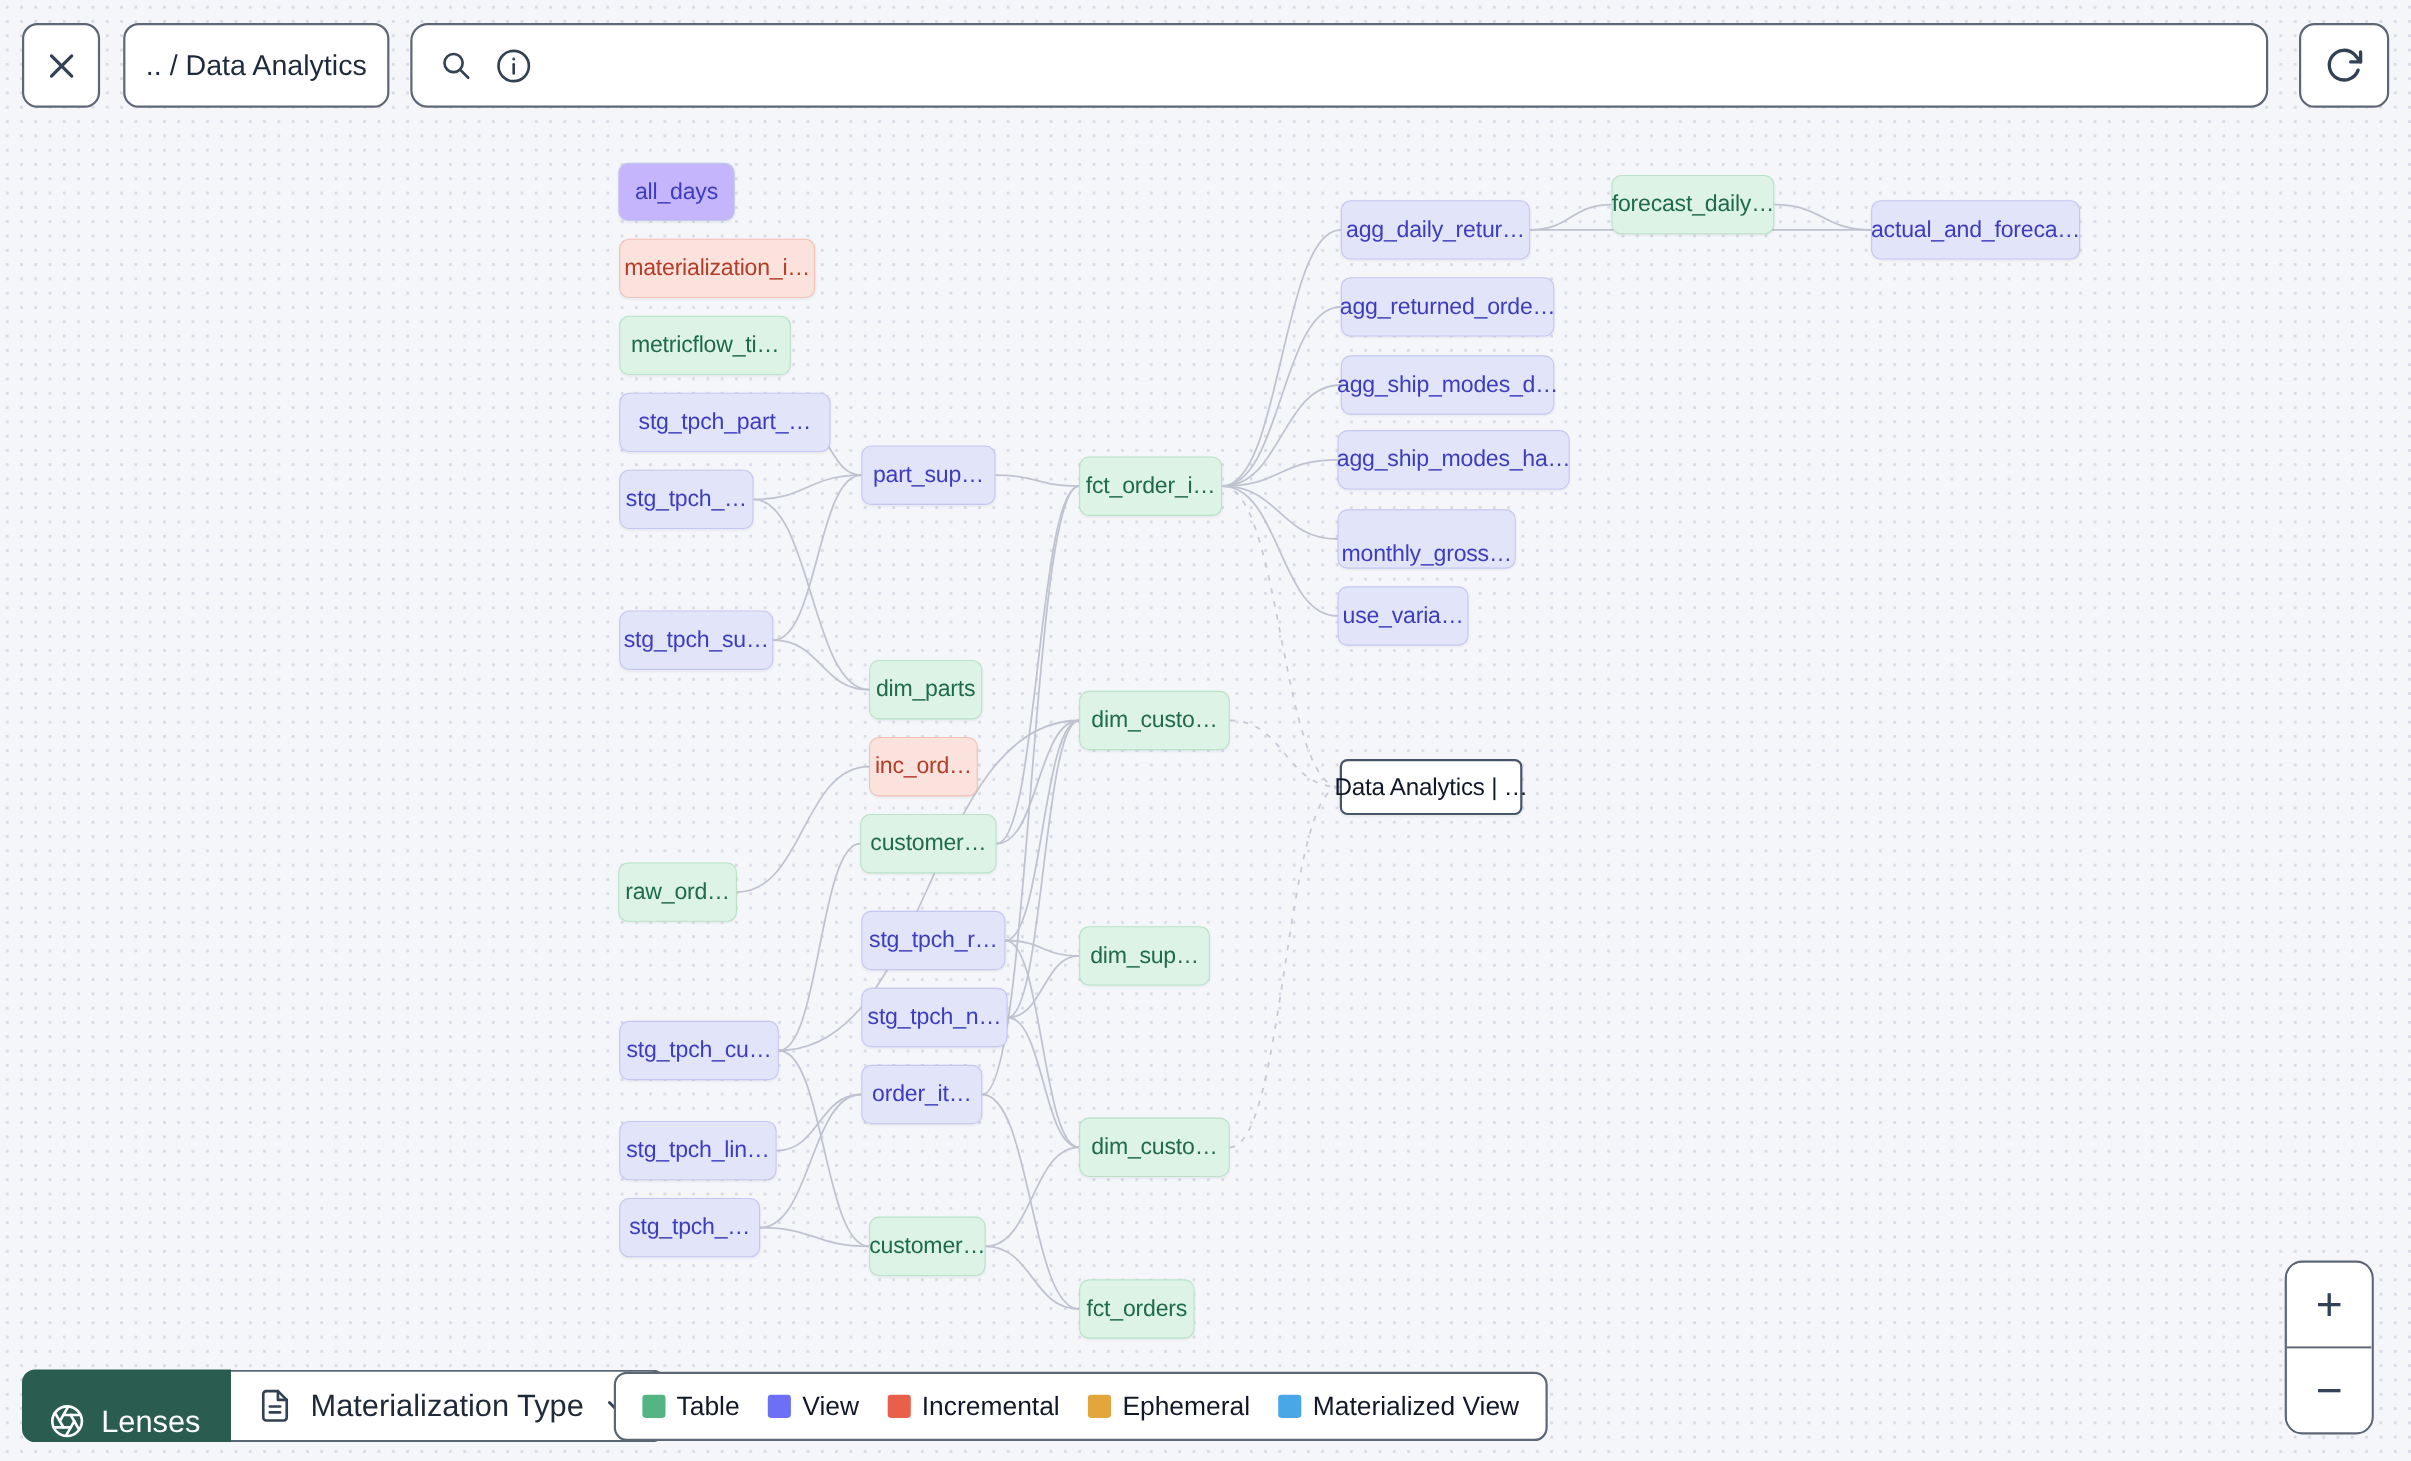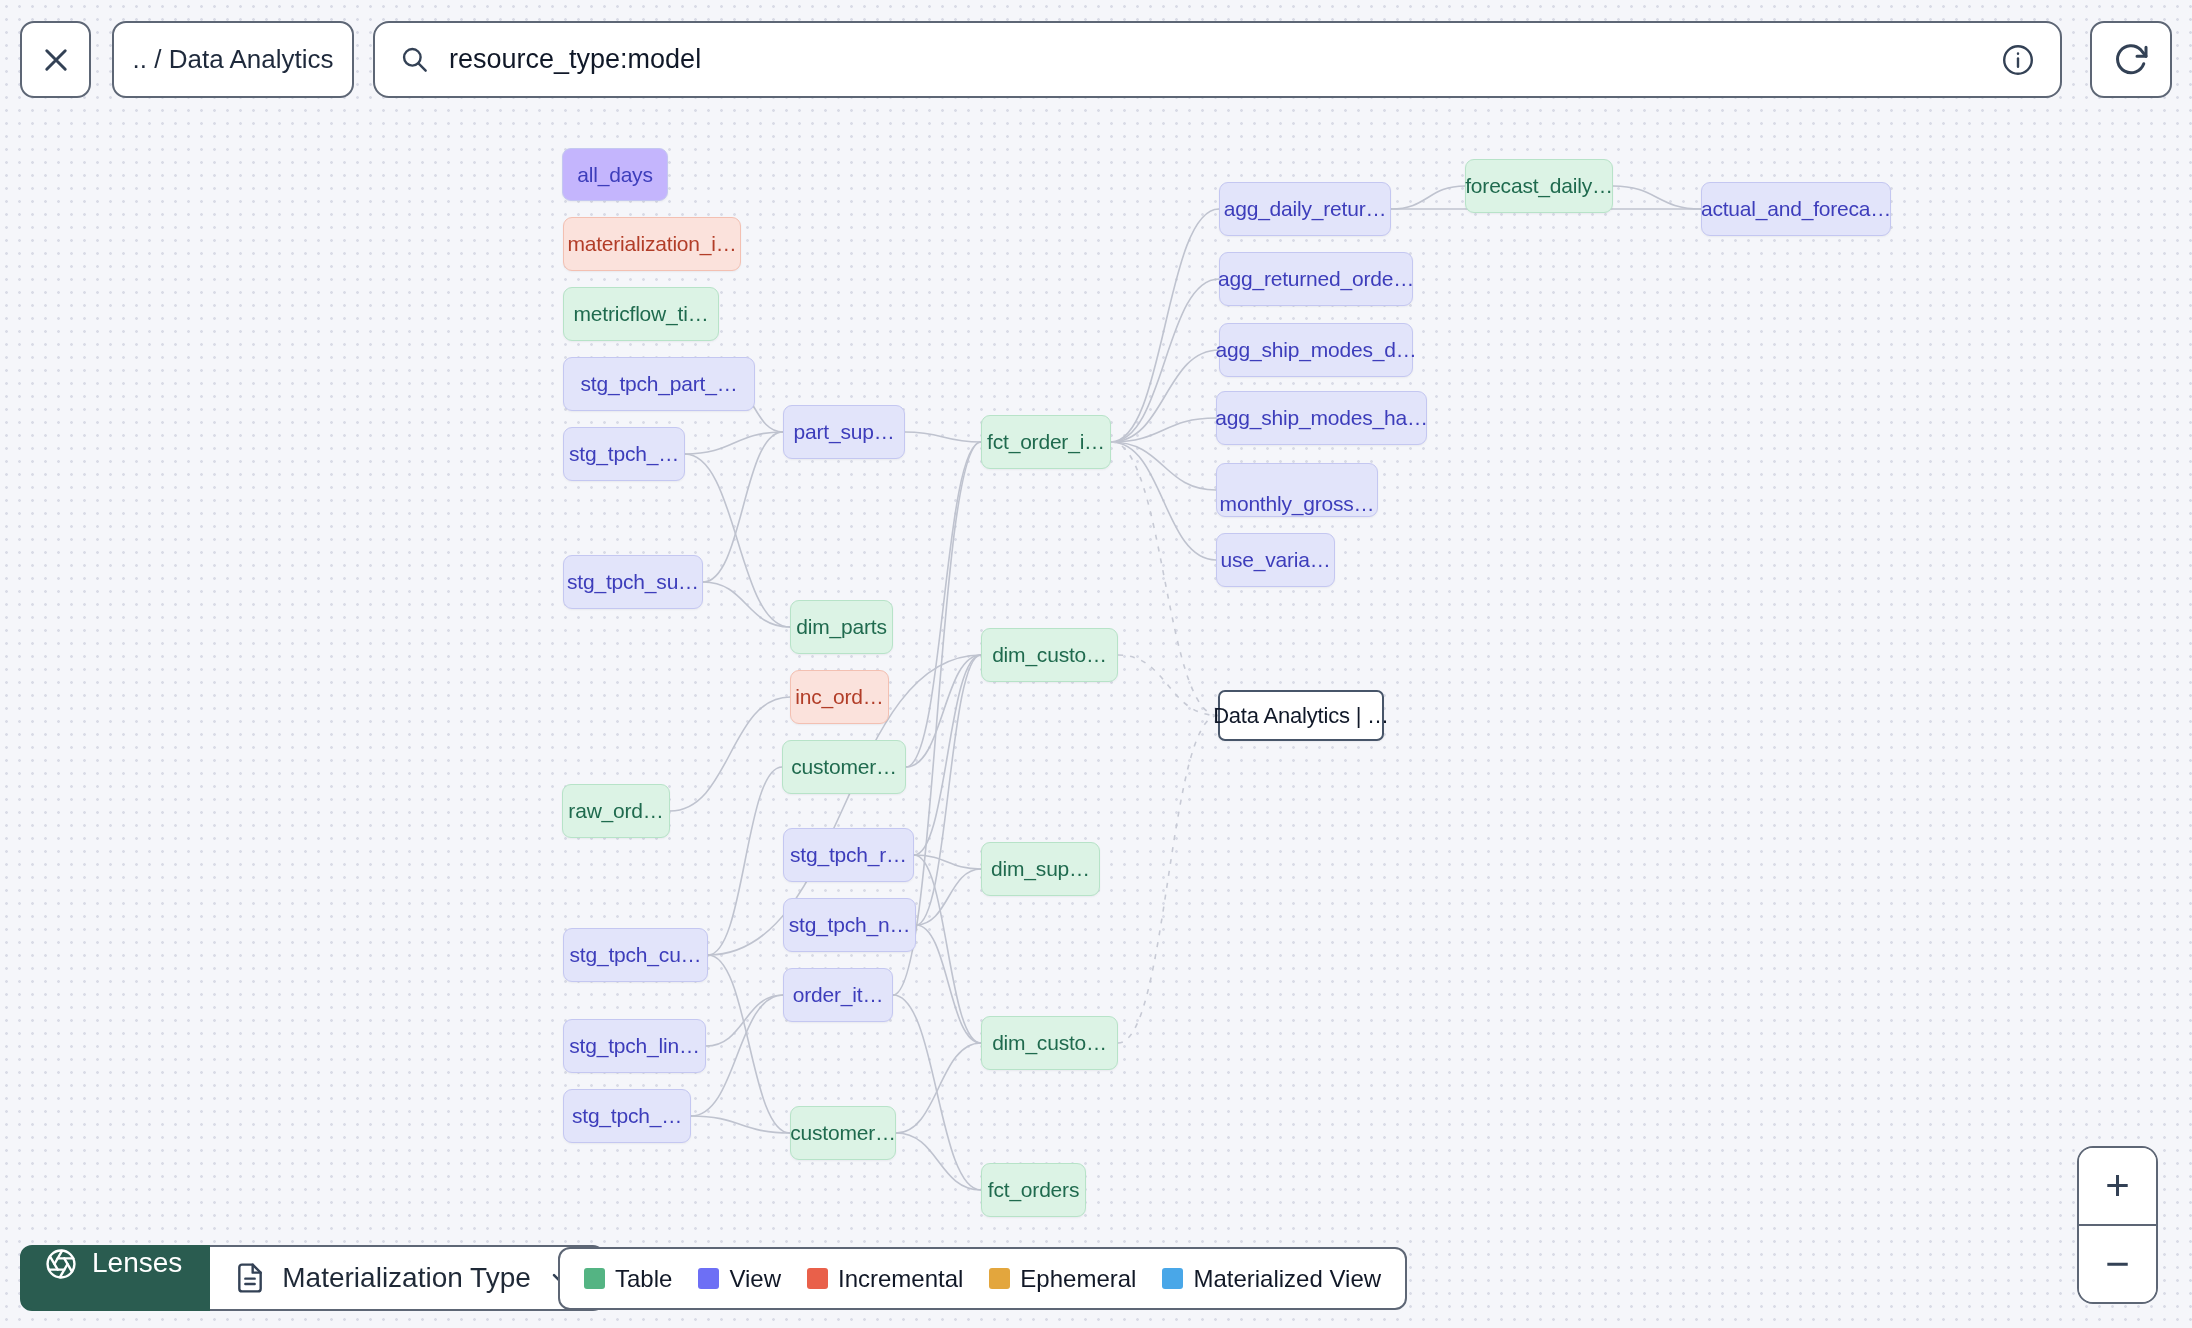--- a/index.html
+++ b/index.html
@@ -44,21 +44,21 @@
     display:flex; align-items:center; justify-content:center;
     font-size:21px; letter-spacing:-0.2px; white-space:nowrap; cursor:pointer;
     box-shadow:0 1px 2px rgba(30,41,59,.06);
   }
   .node.type-exposure { border-radius:7px; border-width:2px; font-size:22px; }
 
   
   .lens-bar { position:absolute; left:20px; top:1245px; height:66px; display:flex; z-index:3; }
   .lenses-btn {
     background:#2a5c50; color:#fff; border:2px solid #2a5c50;
-    border-radius:12px 0 0 12px; display:flex; align-items:flex-start; gap:14px;
+    border-radius:12px 0 0 12px; display:flex; align-items:flex-end; gap:14px;
     padding:0 26px 0 22px; font-size:28px; font-weight:500; cursor:pointer;
   }
   .lens-select {
     background:#fff; border:2px solid #5d6675; border-left:none;
     border-radius:0 12px 12px 0; display:flex; align-items:center; gap:16px;
     padding:0 28px 0 24px; font-size:28px; font-weight:500; color:#1f2937; cursor:pointer;
   }
 
   
   .legend {
@@ -235,21 +235,20 @@
   <span>.. / Data Analytics</span>
 </div>
 
 <div class="search-wrap">
   <span class="icon">
     <svg width="32" height="32" viewBox="0 0 24 24" stroke="#334155" stroke-width="1.8" stroke-linecap="round" fill="none">
       <circle cx="10" cy="10" r="6.2"></circle>
         <path d="M14.6 14.6 L20 20"></path>
     </svg>
   </span>
-  <input type="text" value="resource_type:model" style="">
   <span class="icon">
     <svg width="36" height="36" viewBox="0 0 24 24" stroke="#334155" stroke-width="1.6" stroke-linecap="round" fill="none">
       <circle cx="12" cy="12" r="9.2"></circle>
         <path d="M12 11 v5.5"></path>
         <path d="M12 7.6 v0.3"></path>
     </svg>
   </span>
 </div>
 
 <div class="btn refresh-btn">

